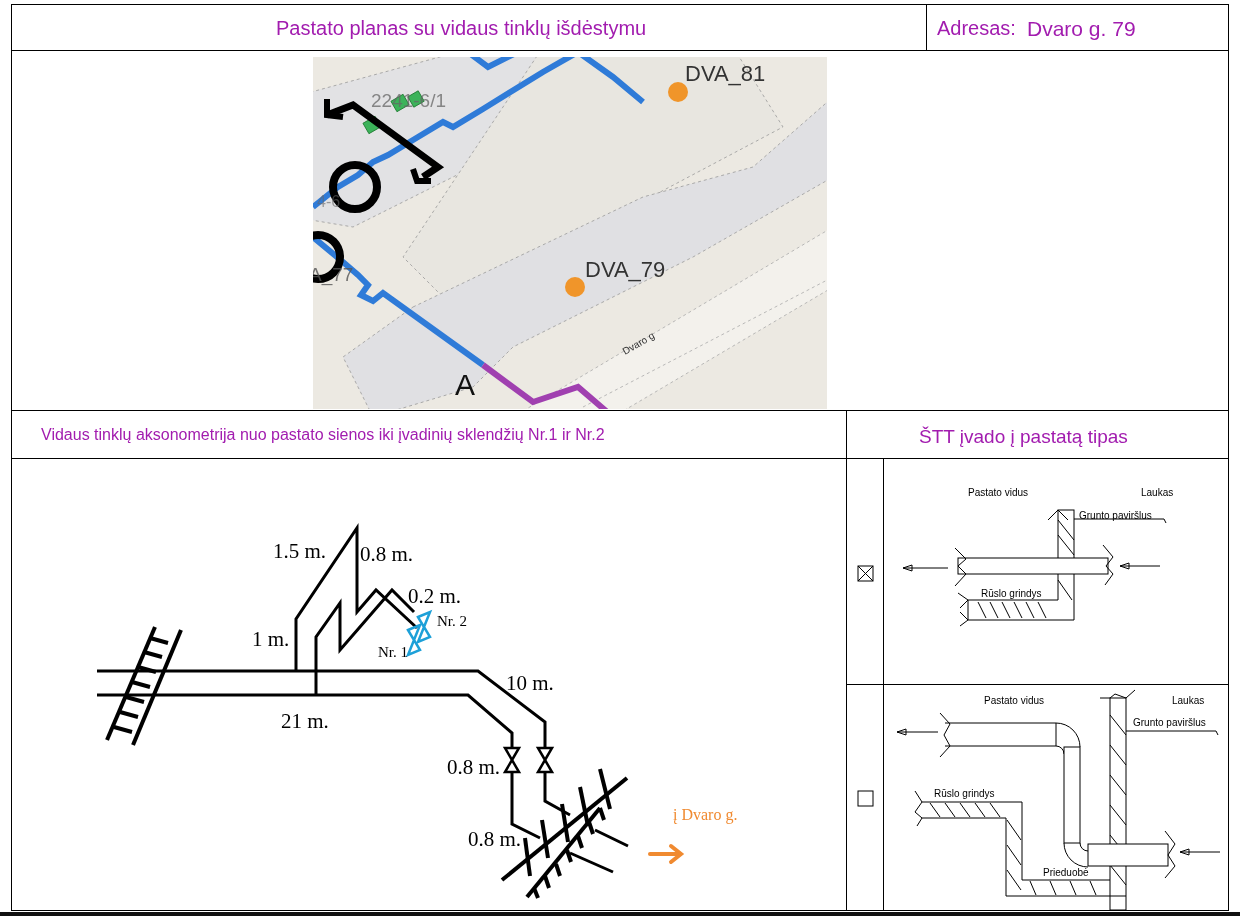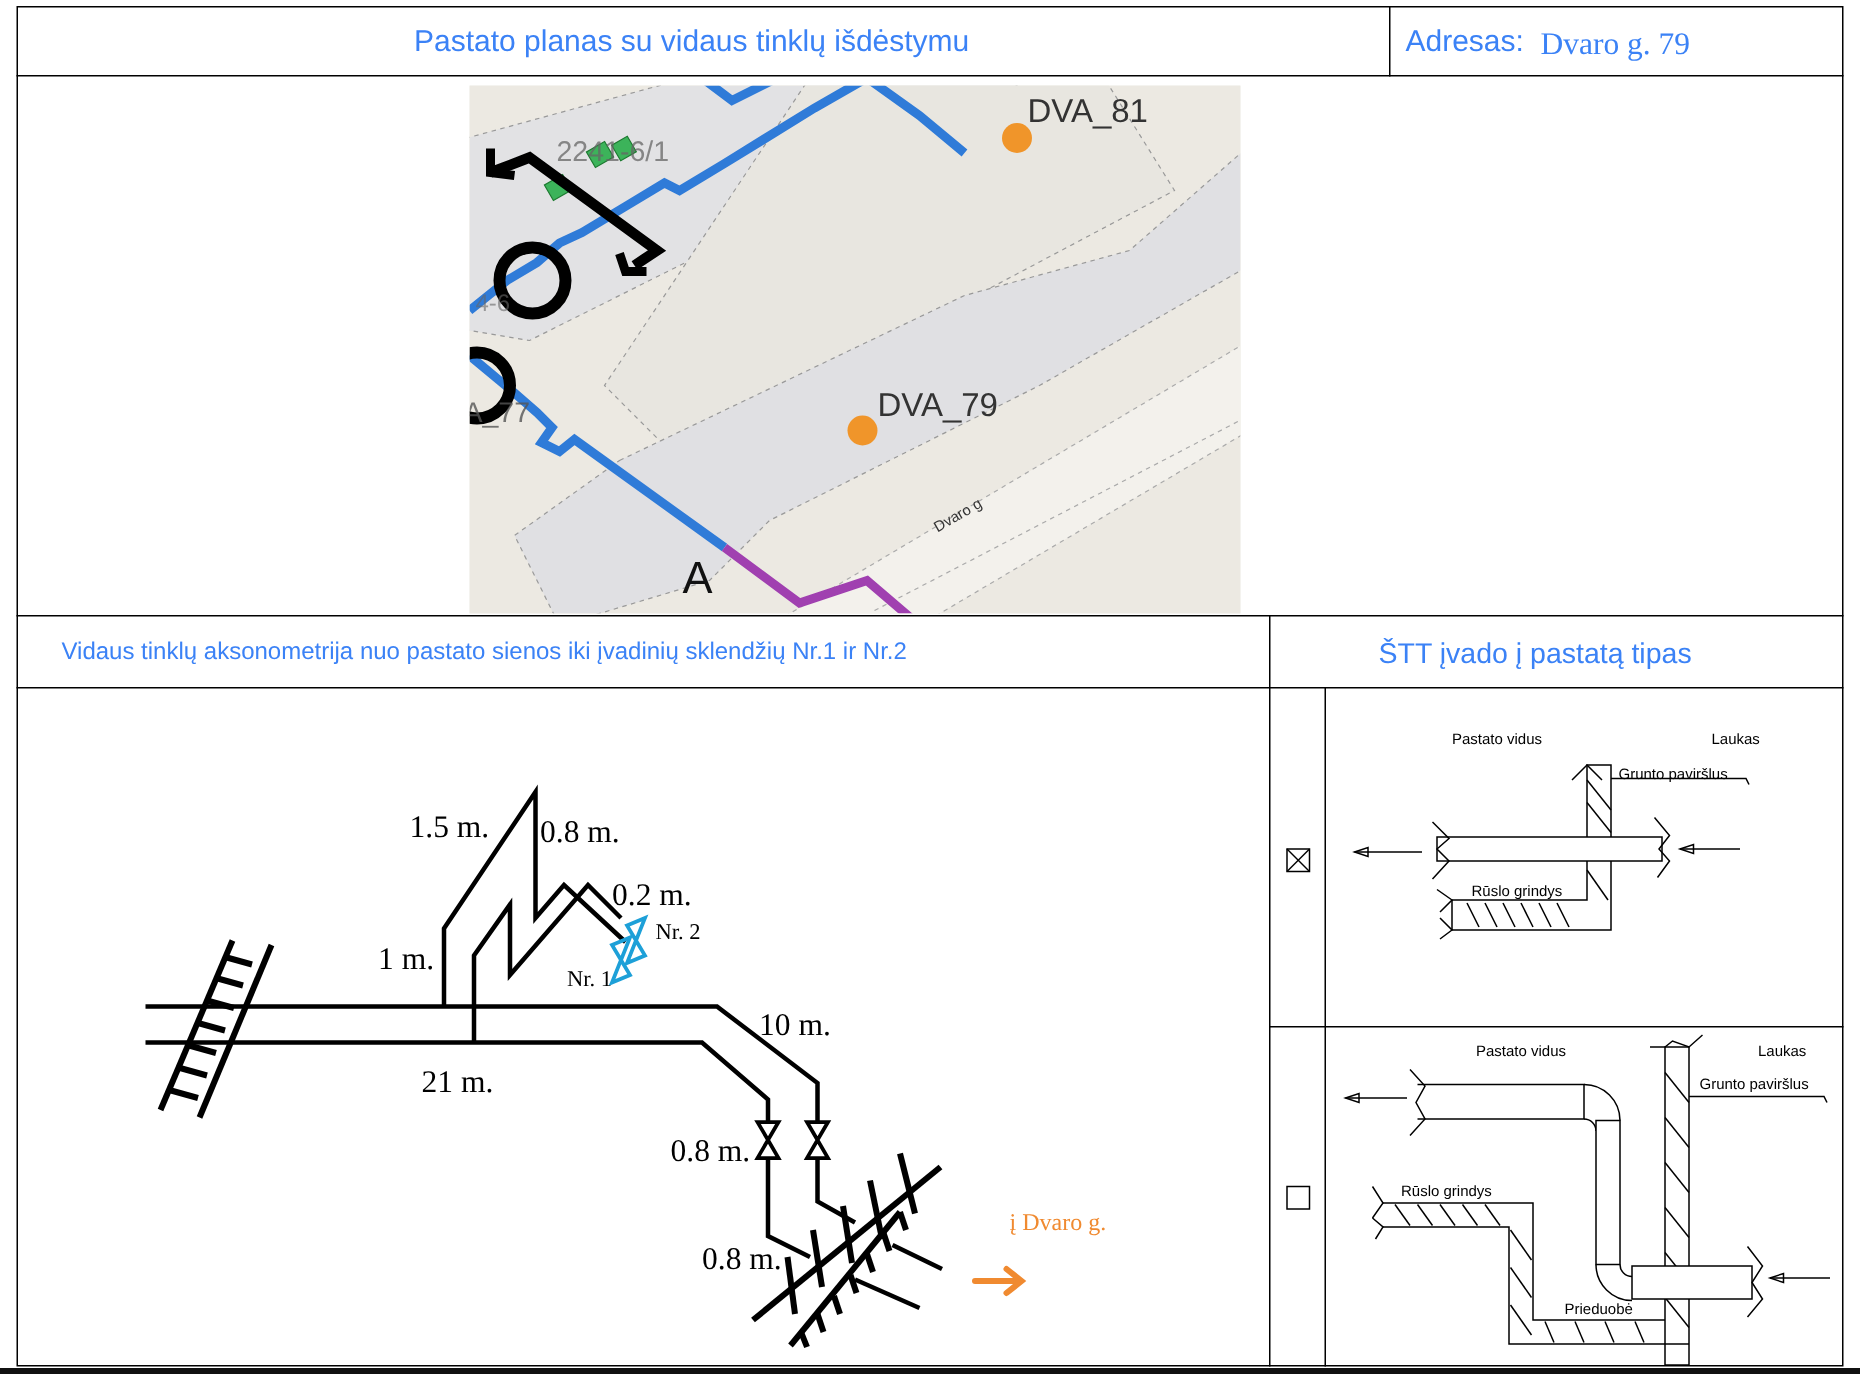--- a/index.html
+++ b/index.html
@@ -1,21 +1,21 @@
 <!DOCTYPE html>
 <html><head>
 <meta charset="utf-8">
 <style>
   html, body { margin: 0; padding: 0; background: #ffffff; }
   body { width: 1240px; height: 916px; position: relative; overflow: hidden; font-family: "Liberation Sans", sans-serif; }
   .frame { position: absolute; left: 11px; top: 4px; width: 1218px; height: 907px; border: 1.5px solid #000; box-sizing: border-box; }
   .hline { position: absolute; height: 0; border-top: 1.5px solid #000; }
   .vline { position: absolute; width: 0; border-left: 1.5px solid #000; }
-  .title { position: absolute; font-size: 20px; color: #3b82f6; white-space: nowrap; }
-  .serif { font-family: Liberation Serif, serif; text-align: center; }
+  .title { position: absolute; font-size: 20px; color: #a21caf; white-space: nowrap; }
+  .serif { font-family: Liberation Sans, sans-serif; text-align: center; }
   .map { position: absolute; left: 313px; top: 57px; width: 514px; height: 352px; overflow: hidden; background: #ece9e2; }
   .diag { position: absolute; left: 0; top: 0; }
   .small { font-family: "Liberation Sans", sans-serif; font-size: 10px; fill: #000; }
   .lbl { font-family: "Liberation Serif", serif; font-size: 21px; fill: #000; }
   .lbls { font-family: "Liberation Serif", serif; font-size: 15px; fill: #000; }
   .bottom-bar { position: absolute; left: 0; top: 912px; width: 1240px; height: 4px; background: #111; }
 </style>
 </head>
 <body>
 

